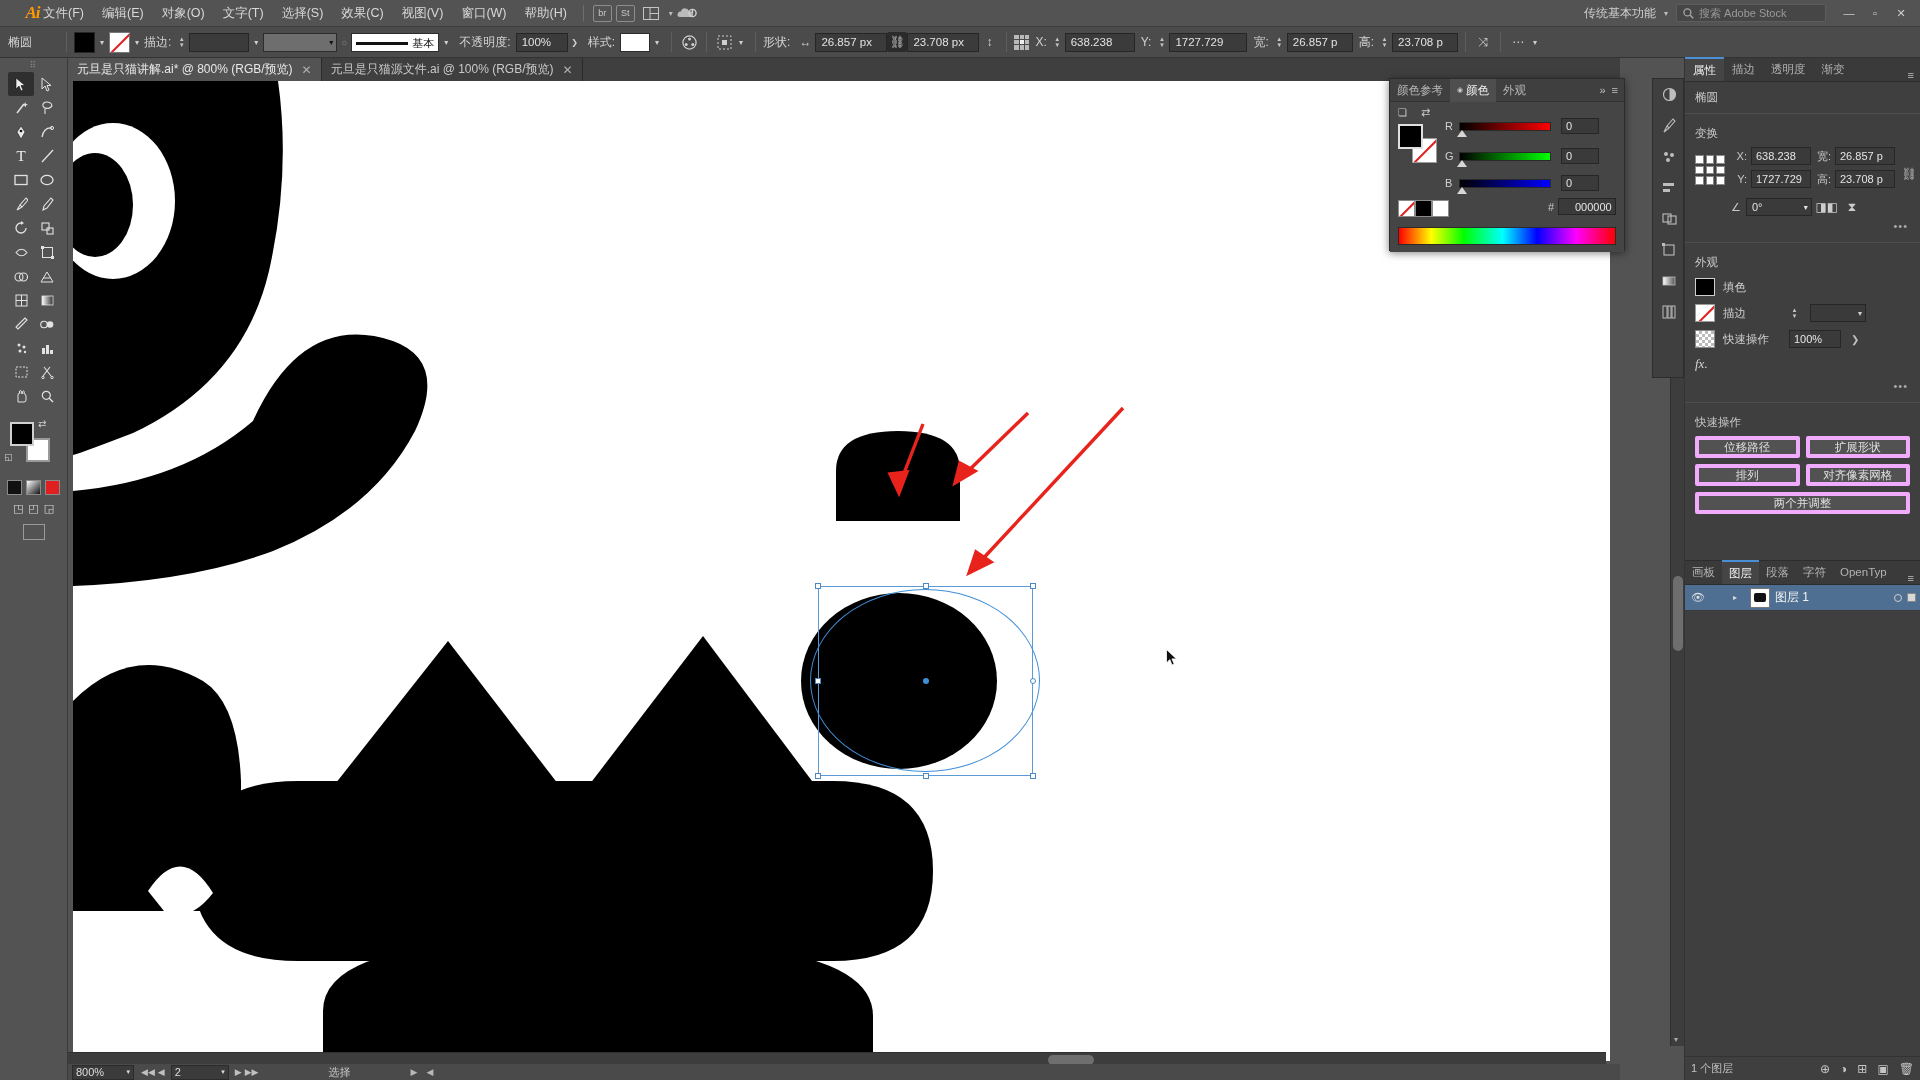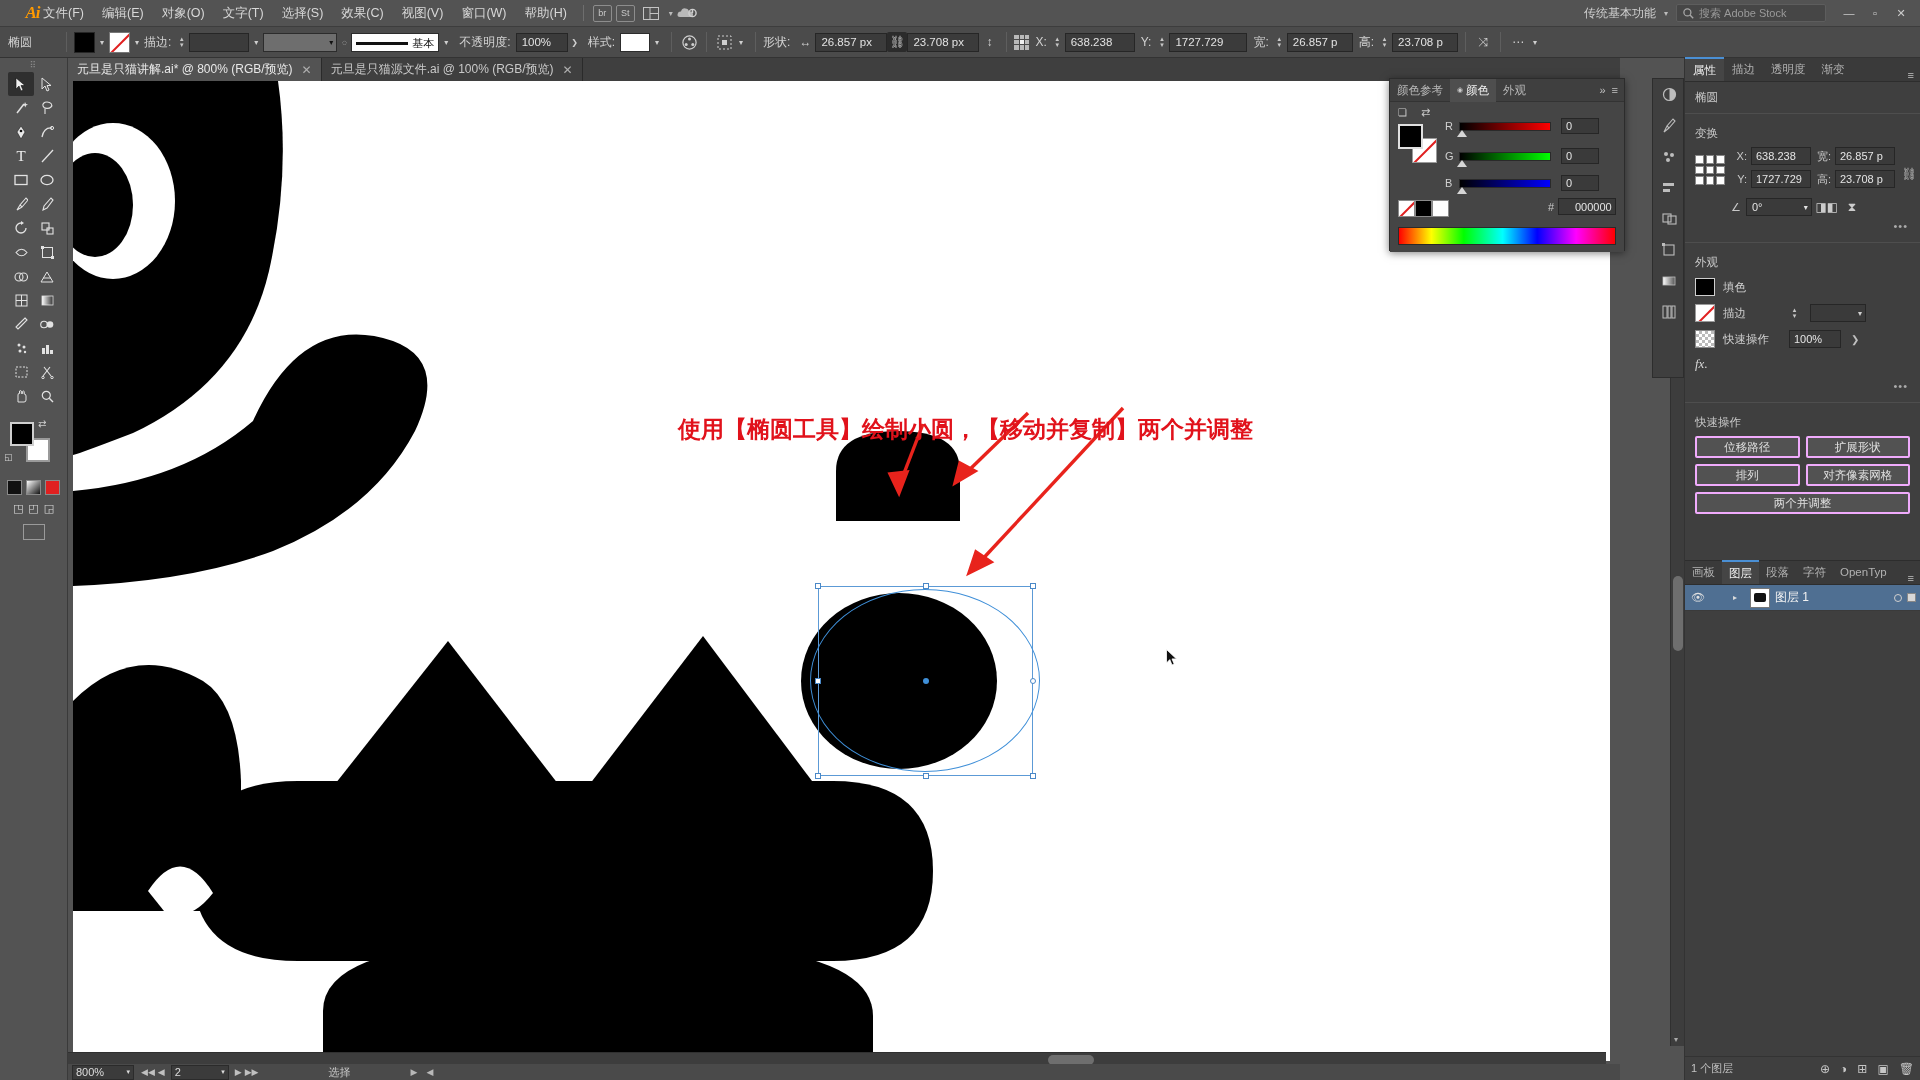--- a/index.html
+++ b/index.html
@@ -420,21 +420,21 @@
   }
   .ap-dd {
     width: 56px; height: 18px; background: #3a3a3a; border: 1px solid #262626;
     display: flex; align-items: center; justify-content: flex-end; padding-right: 3px;
     color: #cfcfcf; font-size: 8px;
   }
   .ap-arrow { color: #c0c0c0; font-size: 10px; margin-left: 2px; }
   .fx-row { padding: 4px 10px 6px 10px; color: #d6d6d6; font-size: 13px; font-style: italic; font-family: "Liberation Serif", serif; }
   .qa-grid { padding: 2px 10px 8px 10px; display: flex; flex-wrap: wrap; gap: 6px; }
   .qa-btn {
-    height: 22px; background: #525252; border: 2px solid #f0abfc; border-radius: 2px;
+    height: 22px; background: #525252; border: 4px solid #f0abfc; border-radius: 2px;
     color: #e0e0e0; font-size: 11.5px; display: flex; align-items: center; justify-content: center;
     flex: 0 0 calc(50% - 3px);
   }
   .qa-btn.full { flex: 0 0 100%; }
 
   
   #layerspanel {
     position: absolute; left: 0; right: 0; top: 502px; bottom: 0;
     background: #3f3f3f; border-top: 1px solid #2d2d2d;
   }
@@ -837,21 +837,20 @@
 
       <g stroke="#e8231c" stroke-width="3.4" fill="#e8231c">
         <line x1="850" y1="343" x2="828" y2="400"></line>
         <path d="M826 412 l-9 -19 l17 -2 Z"></path>
         <line x1="955" y1="332" x2="891" y2="394"></line>
         <path d="M882 402 l5 -20 l15 8 Z"></path>
         <line x1="1050" y1="327" x2="905" y2="483"></line>
         <path d="M896 492 l7 -21 l15 10 Z"></path>
       </g>
     </svg>
-    <div class="annot-text">使用【椭圆工具】绘制小圆，【移动并复制】两个并调整</div>
 
     <div class="sel-box">
       <div class="ellipse-path"></div>
       <div class="handle" style="left:-4px;top:-4px"></div>
       <div class="handle" style="left:50%;margin-left:-3px;top:-4px"></div>
       <div class="handle" style="right:-4px;top:-4px"></div>
       <div class="handle" style="left:-4px;top:50%;margin-top:-3px"></div>
       <div class="handle" style="right:-4px;top:50%;margin-top:-3px;border-radius:50%"></div>
       <div class="handle" style="left:-4px;bottom:-4px"></div>
       <div class="handle" style="left:50%;margin-left:-3px;bottom:-4px"></div>

